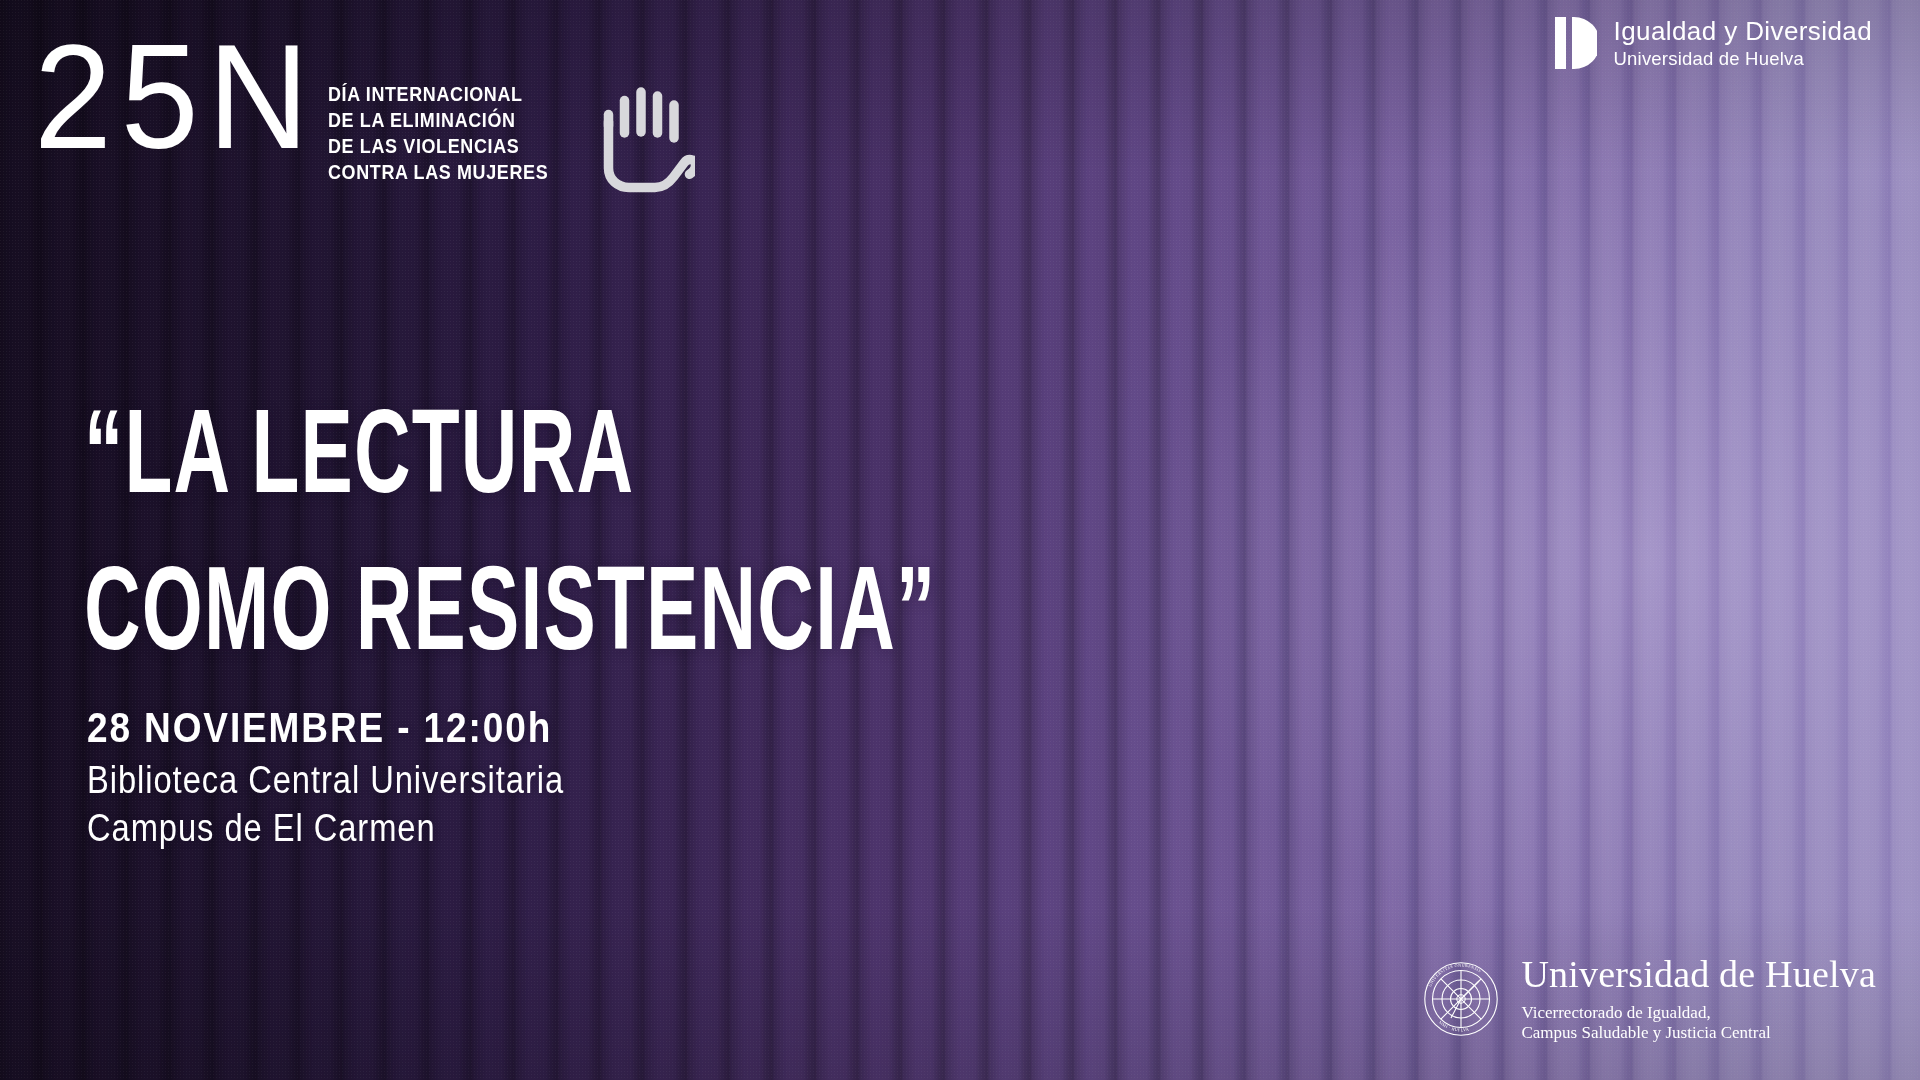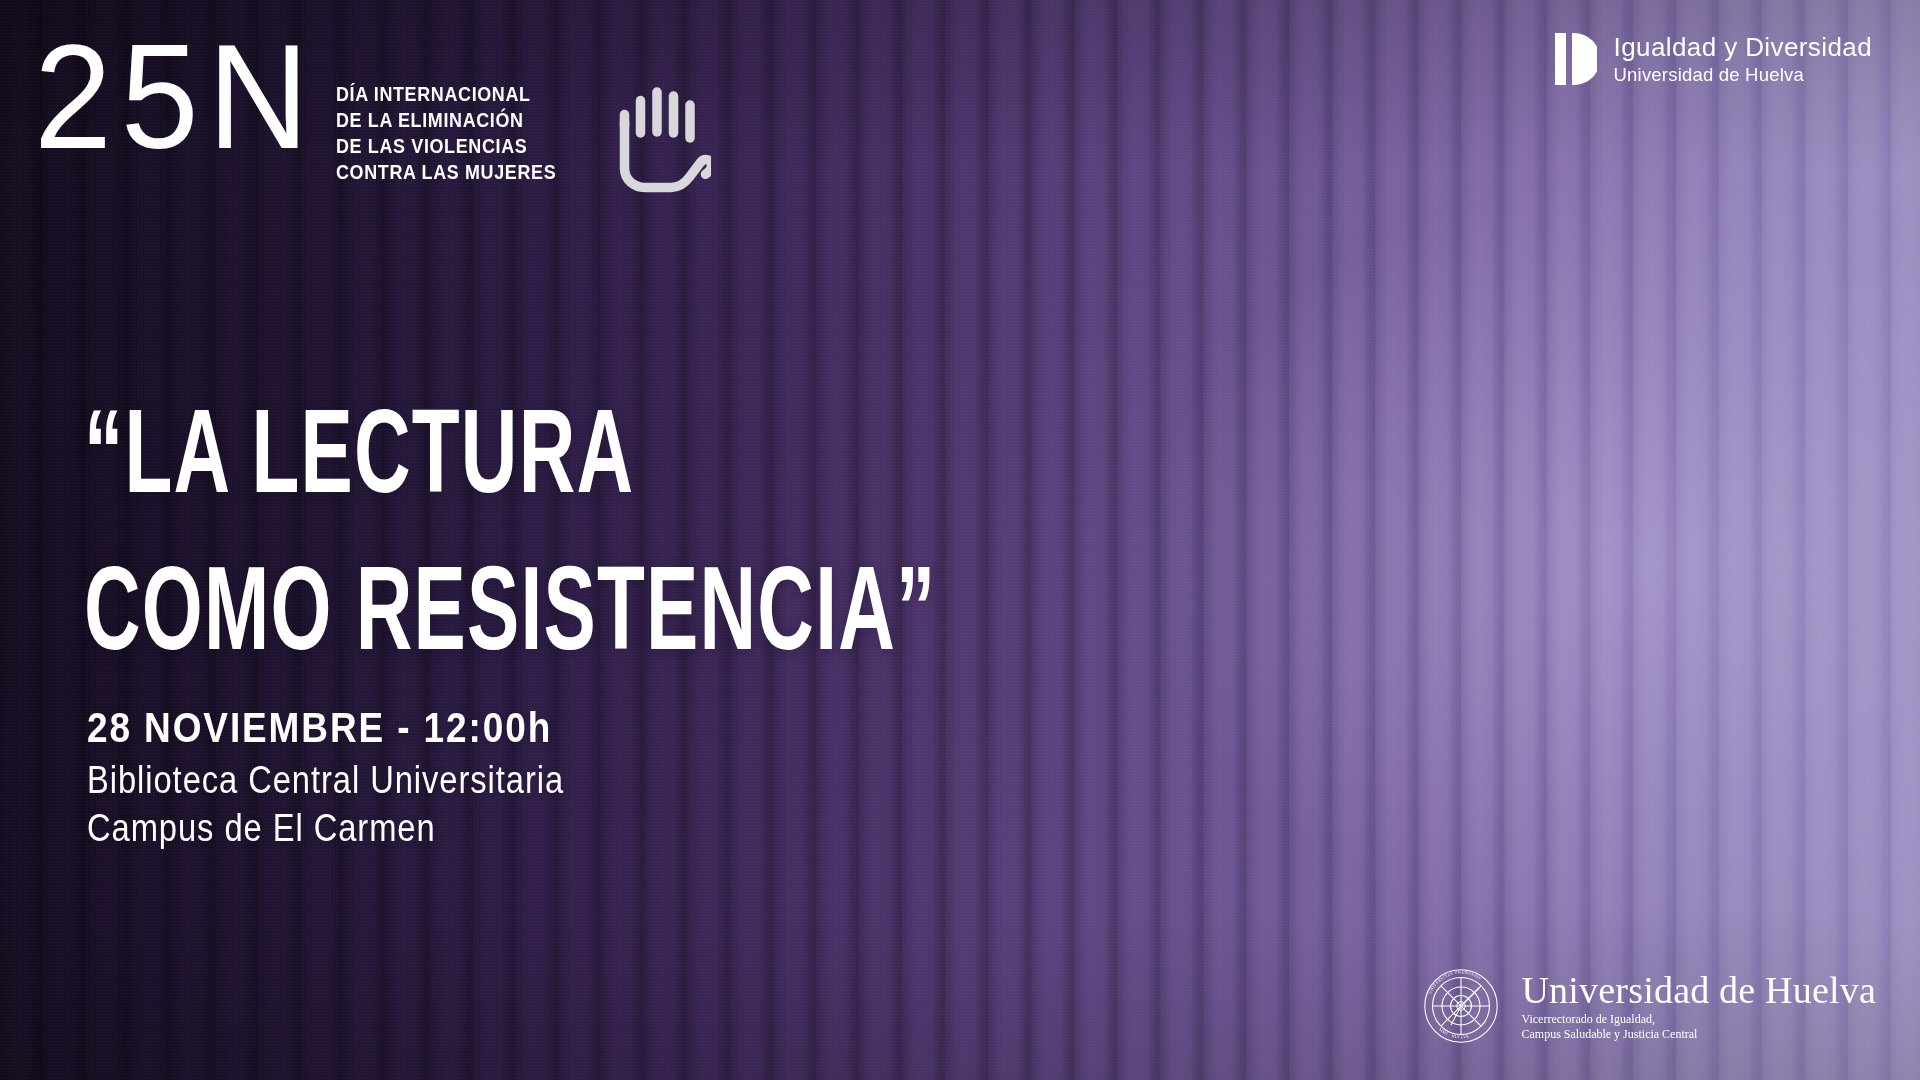--- a/index.html
+++ b/index.html
@@ -81,21 +81,21 @@
   
   .bg-vig{
     position:absolute; inset:0;
     background:linear-gradient(180deg, rgba(0,0,0,.14) 0%, rgba(0,0,0,0) 16%, rgba(0,0,0,0) 84%, rgba(0,0,0,.12) 100%);
     pointer-events:none;
   }
 
   
   .lockup{
     position:absolute; left:34px; top:26px;
-    display:flex; align-items:flex-start;gap:8px;
+    display:flex; align-items:flex-start;
   }
   .n25{
     color:#ffffff;
     font-size:140px;
     line-height:.96;
     font-weight:400;
     letter-spacing:9px;
     font-family:"Liberation Sans", sans-serif;
     transform:scaleY(1.06);
     transform-origin:left top;
@@ -149,40 +149,40 @@
     font-size:43px; line-height:1.12; font-weight:700; letter-spacing:2.2px;
     display:block; margin-bottom:6px;
   }
   .details .venue{
     font-size:38px; line-height:1.26; font-weight:400; letter-spacing:1.1px;
     display:block;
   }
 
   
   .brand-tr{
-    position:absolute; right:48px; top:32px;
+    position:absolute; right:48px; top:16px;
     display:flex; align-items:center; gap:17px;margin-left:40px;
   }
   .brand-tr .mark{ display:flex; align-items:center; }
   .brand-tr .txt{ color:#fff; font-family:"Liberation Sans", sans-serif; }
   .brand-tr .t1{ font-size:26px; line-height:1.16; font-weight:400; letter-spacing:.4px; display:block; }
   .brand-tr .t2{ font-size:18.5px; line-height:1.2; font-weight:400; letter-spacing:.2px; display:block; margin-top:2px; }
 
   
   .brand-br{
     position:absolute; right:44px; bottom:36px;
     display:flex; align-items:center; gap:22px;
   }
   .brand-br .txt{ color:#fff; font-family:"Liberation Serif", serif; }
   .brand-br .u1{
     font-size:38px; line-height:1.02; letter-spacing:.2px; display:block;
     font-weight:400; font-family:"Liberation Serif", serif;
   }
   .brand-br .u2{
-    font-size:12px; line-height:1.22; display:block; margin-top:3px;
+    font-size:17px; line-height:1.22; display:block; margin-top:9px;
     font-family:"Liberation Serif", serif;
   }
   .brand-br .u2 span{ display:block; }
 </style>
 </head>
 <body>
 
 <div class="poster">
 
   <div class="bg-base"></div>

